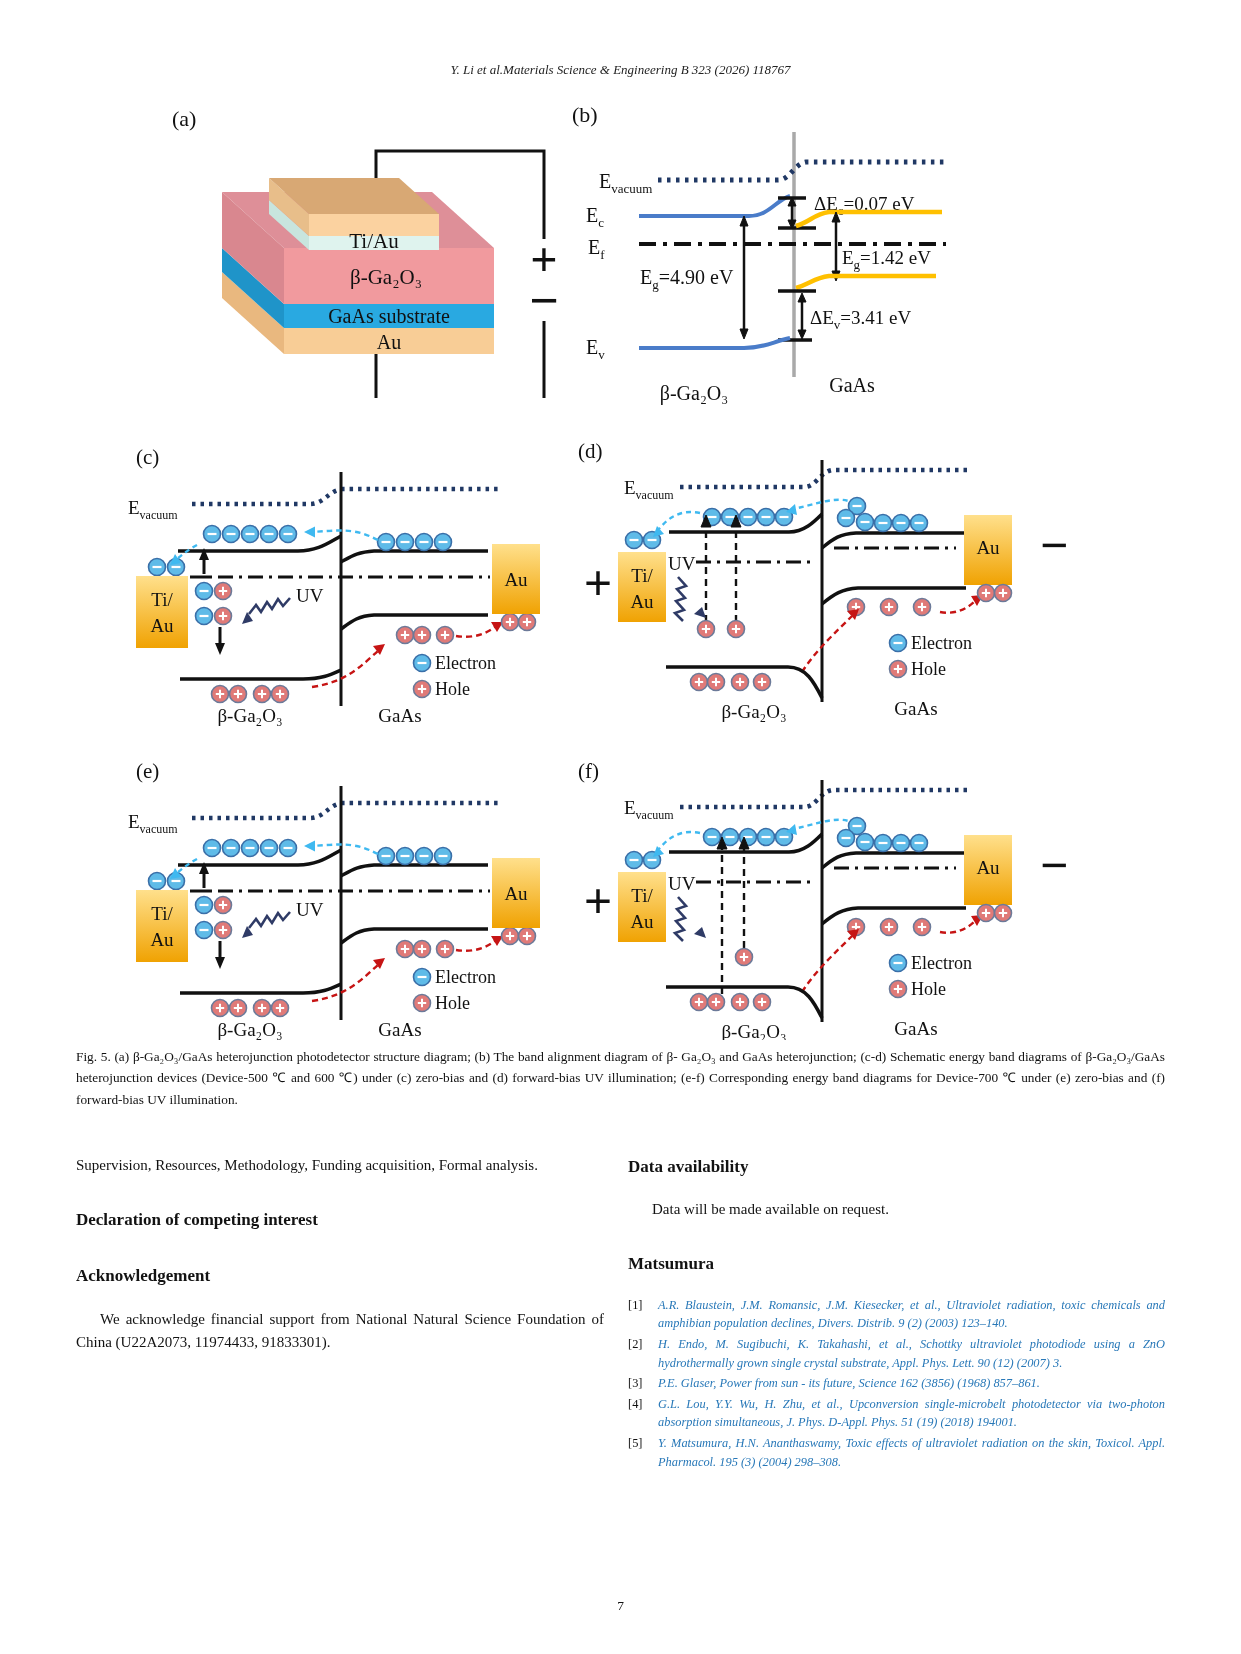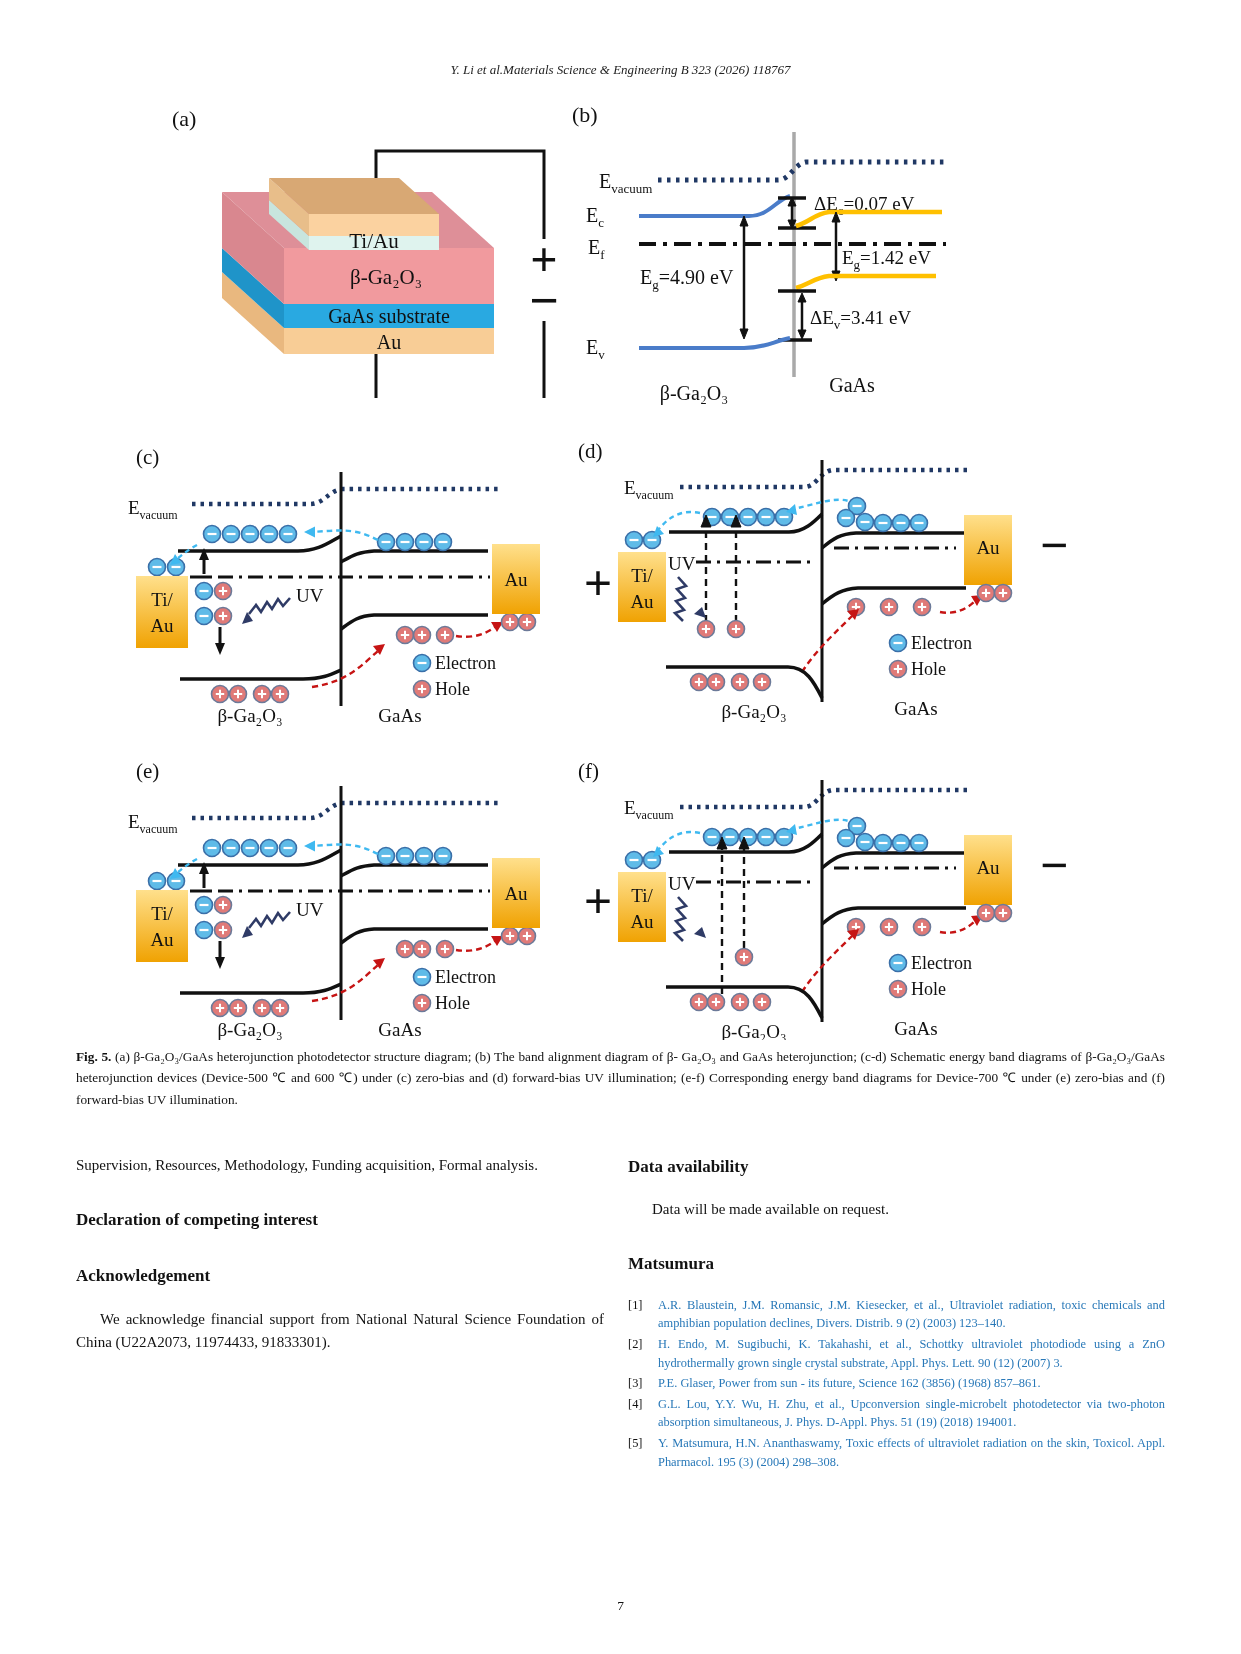--- a/index.html
+++ b/index.html
@@ -3,32 +3,32 @@
 <meta charset="utf-8">
 <style>
   html,body{margin:0;padding:0;background:#ffffff;}
   body{width:1241px;height:1654px;position:relative;font-family:"Liberation Serif",serif;color:#121212;}
   .page{padding:62px 76px 0;box-sizing:border-box;}
   header{display:flex;justify-content:center;font-style:italic;font-size:13px;color:#222;}
   .figure-area{position:relative;height:948px;margin-top:14px;}
   .panel{position:absolute;}
   svg text{font-family:"Liberation Serif",serif;fill:#111;}
   .figcap{font-size:13.3px;line-height:1.6;text-align:justify;margin-top:6px;color:#111;}
-  .figcap b{font-weight:bold;}
+  .figcap b{font-weight:normal;}
   .columns{display:flex;gap:24px;margin-top:44px;font-size:15px;line-height:1.55;}
   .col-left{width:528px;}
   .col-right{flex:1;}
   .columns p{margin:0 0 2px;text-align:justify;}
   .indent{text-indent:24px;}
   h3{font-size:17px;font-weight:bold;margin:30px 0 18px;}
   h3.first{margin-top:0;}
   .refs{list-style:none;margin:4px 0 0;padding:0;font-size:12.4px;line-height:1.5;color:#2878b8;}
   .refs li{display:flex;margin:0 0 2px;}
   .ref-num{color:#111;flex:0 0 30px;}
-  .ref-text{flex:1;text-align:justify;}
+  .ref-text{flex:1;text-align:justify;font-style:italic;}
   footer{position:absolute;left:0;right:0;bottom:40px;text-align:center;font-size:13.5px;color:#111;}
 </style>
 </head>
 <body>
 
 <div class="page">
 
   <header>
     <span>Y. Li et al.</span>
     <span>Materials Science &amp; Engineering B 323 (2026) 118767</span>

